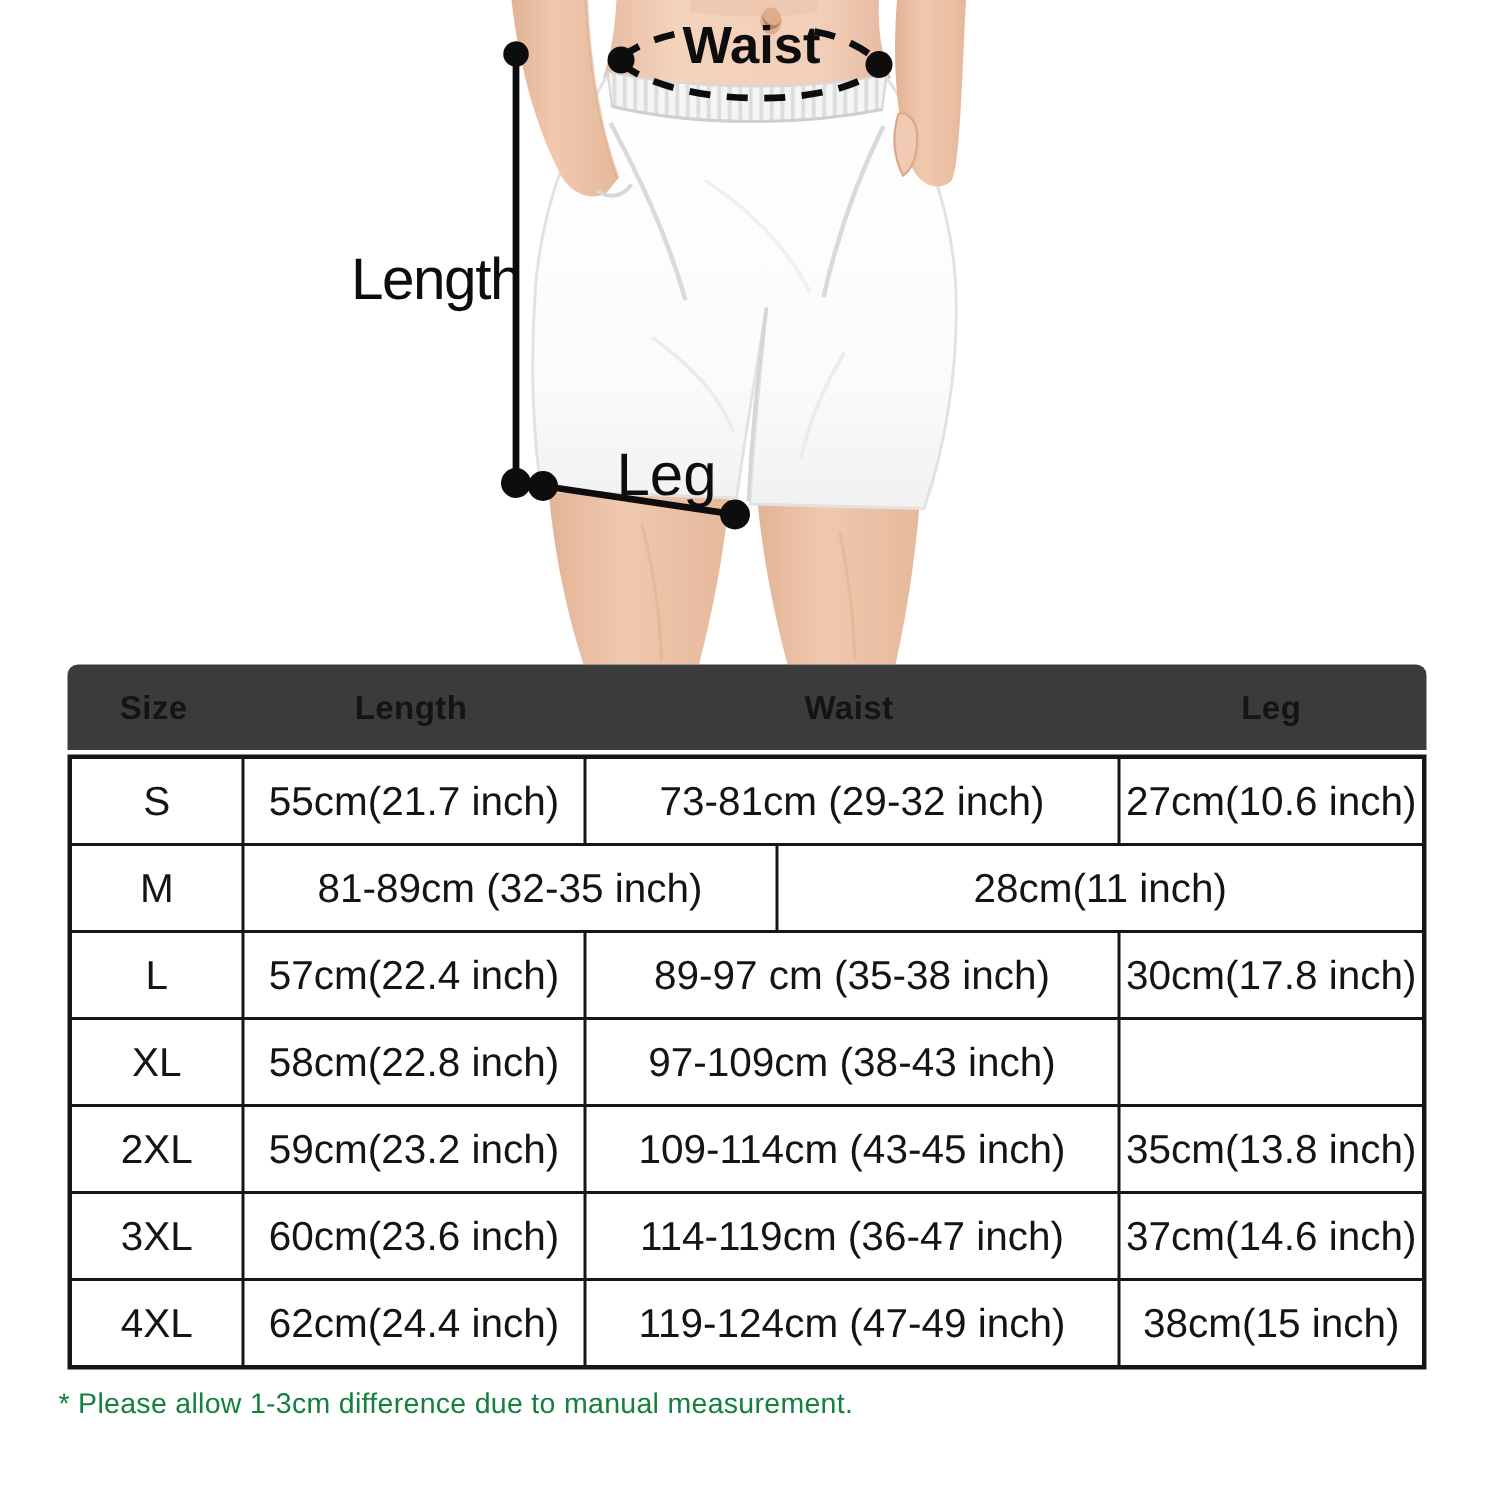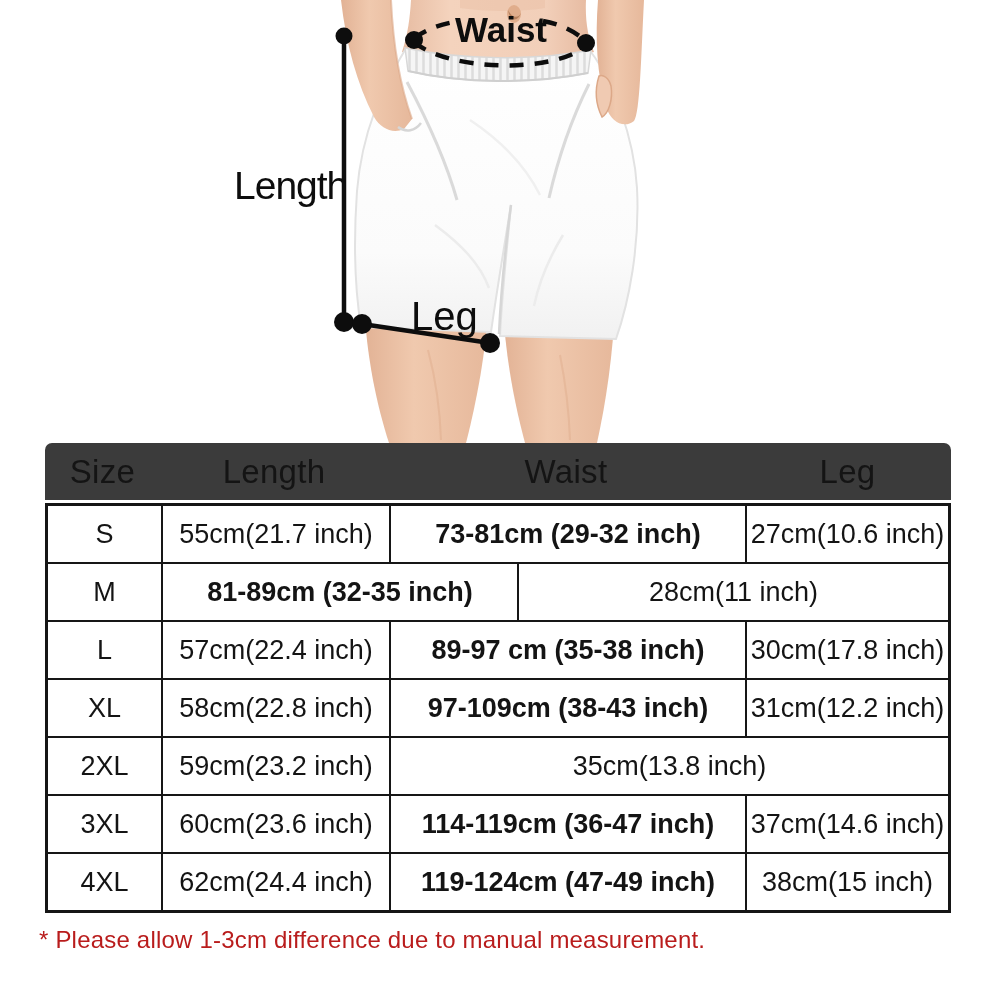--- a/index.html
+++ b/index.html
@@ -12,39 +12,39 @@
   .figure svg{display:block;}
 
   
   .size-table{position:absolute;left:45px;top:443px;width:906px;}
   .thead{
     height:57px;background:#3b3b3b;border-radius:7px 7px 0 0;
     display:flex;align-items:stretch;color:#ffffff;
   }
   .thead .cell{
     display:flex;align-items:center;justify-content:center;
-    font-size:33px;font-weight:400;letter-spacing:0.3px;
+    font-size:22px;font-weight:700;letter-spacing:0.3px;
   }
   .tbody{border:3px solid #161616;margin-top:3px;background:#ffffff;}
   .row{display:flex;height:56px;border-bottom:2px solid #161616;}
   .row:last-child{border-bottom:none;}
   .cell{
     display:flex;align-items:center;justify-content:center;
     font-size:27px;color:#141414;white-space:nowrap;
   }
   .c0{width:115px;}
   .c1{width:228px;}
-  .c2{width:356px;font-weight:bold;}
+  .c2{width:356px;}
   .c3{flex:1;}
   .tbody .c0,.tbody .c1,.tbody .c2{border-right:2px solid #161616;}
   .tbody .cell{box-sizing:border-box;}
 
   .note{
     position:absolute;left:39px;top:926px;width:930px;
-    font-size:24px;color:#b91c1c;letter-spacing:0.2px;
+    font-size:19px;color:#15803d;letter-spacing:0.2px;
   }
 </style>
 </head>
 <body>
 
 <div class="figure">
   <svg width="1000" height="443" viewBox="0 0 1000 443" xmlns="http://www.w3.org/2000/svg">
     <defs>
       <linearGradient id="skinG" x1="0" y1="0" x2="1" y2="0">
         <stop offset="0" stop-color="#e7bca2"></stop>
@@ -159,25 +159,25 @@
     <div class="row">
       <div class="cell c0">L</div>
       <div class="cell c1">57cm(22.4 inch)</div>
       <div class="cell c2">89-97 cm (35-38 inch)</div>
       <div class="cell c3">30cm(17.8 inch)</div>
     </div>
     <div class="row">
       <div class="cell c0">XL</div>
       <div class="cell c1">58cm(22.8 inch)</div>
       <div class="cell c2">97-109cm (38-43 inch)</div>
-      <div class="cell c3">31cm(12.2 inch)</div>
     </div>
     <div class="row">
       <div class="cell c0">2XL</div>
       <div class="cell c1">59cm(23.2 inch)</div>
+      <div class="cell c2">109-114cm (43-45 inch)</div>
       <div class="cell c3">35cm(13.8 inch)</div>
     </div>
     <div class="row">
       <div class="cell c0">3XL</div>
       <div class="cell c1">60cm(23.6 inch)</div>
       <div class="cell c2">114-119cm (36-47 inch)</div>
       <div class="cell c3">37cm(14.6 inch)</div>
     </div>
     <div class="row">
       <div class="cell c0">4XL</div>

